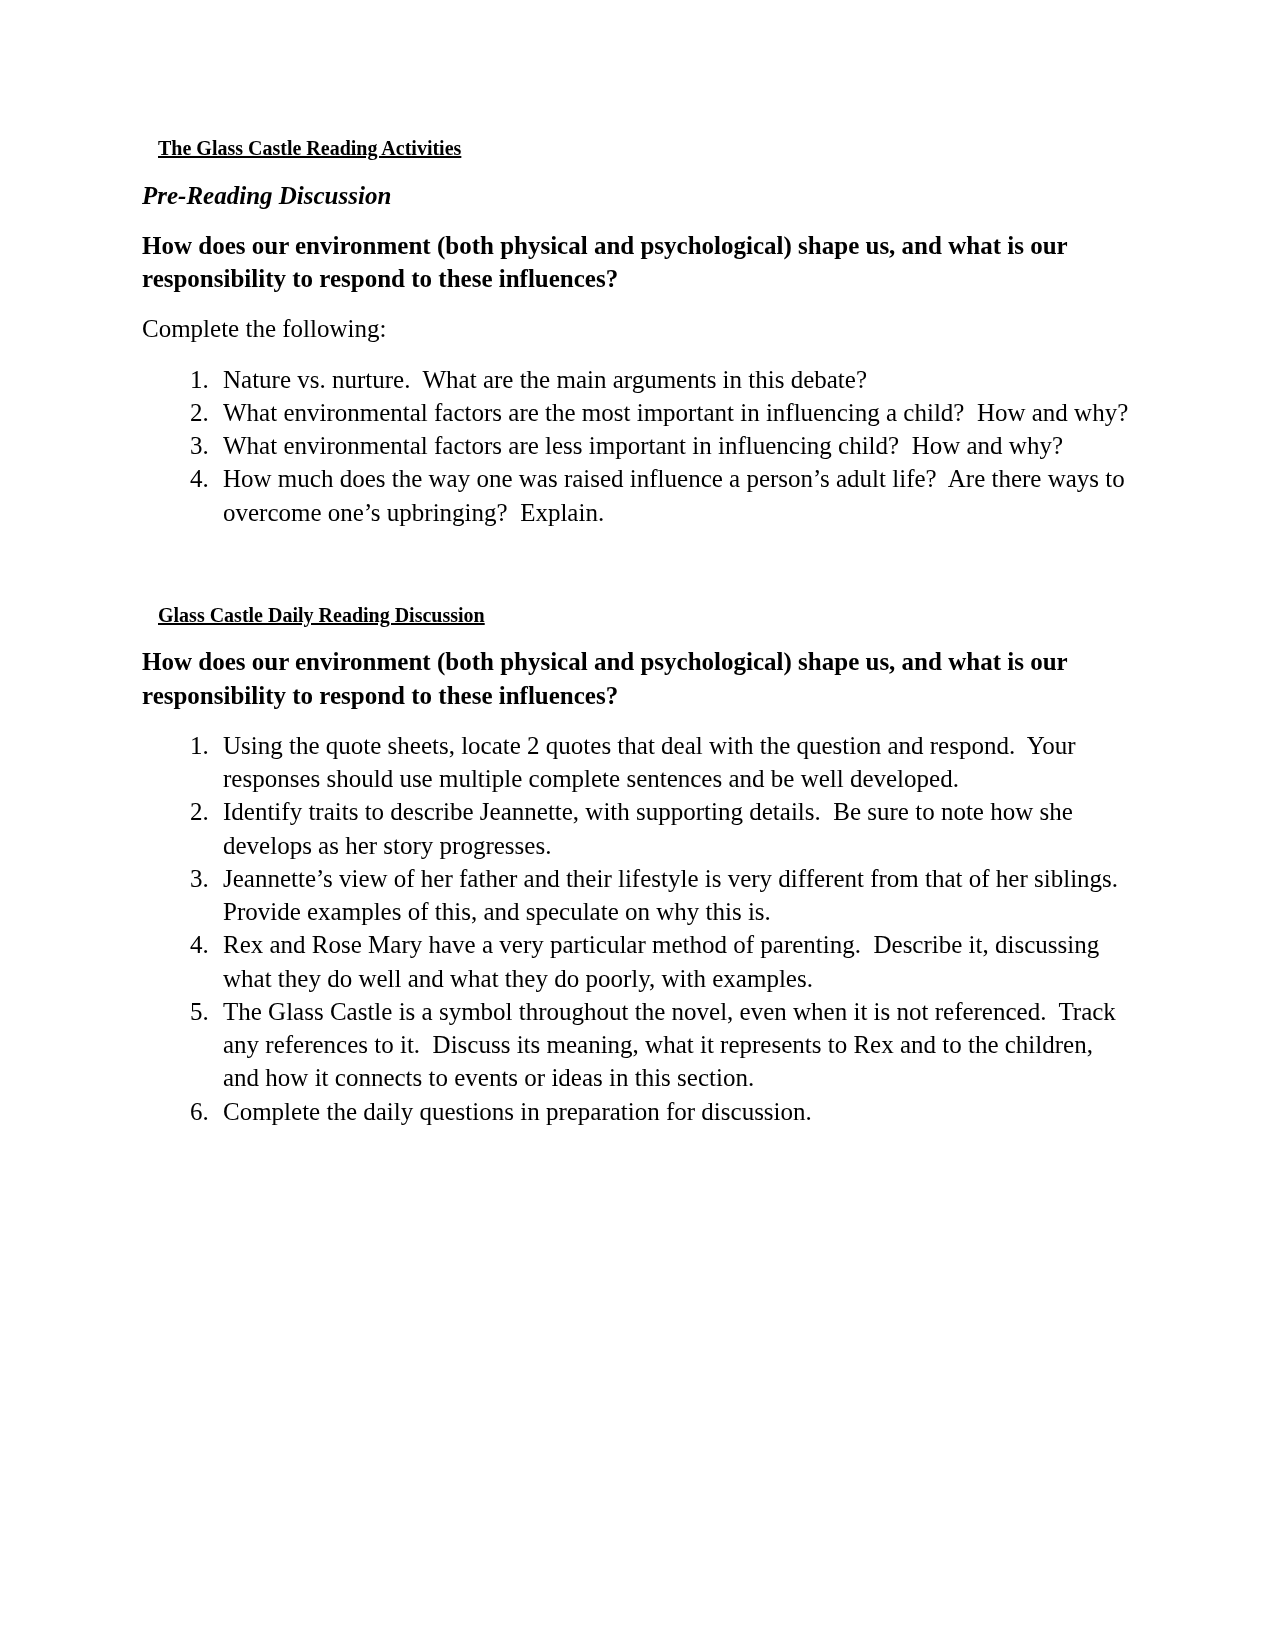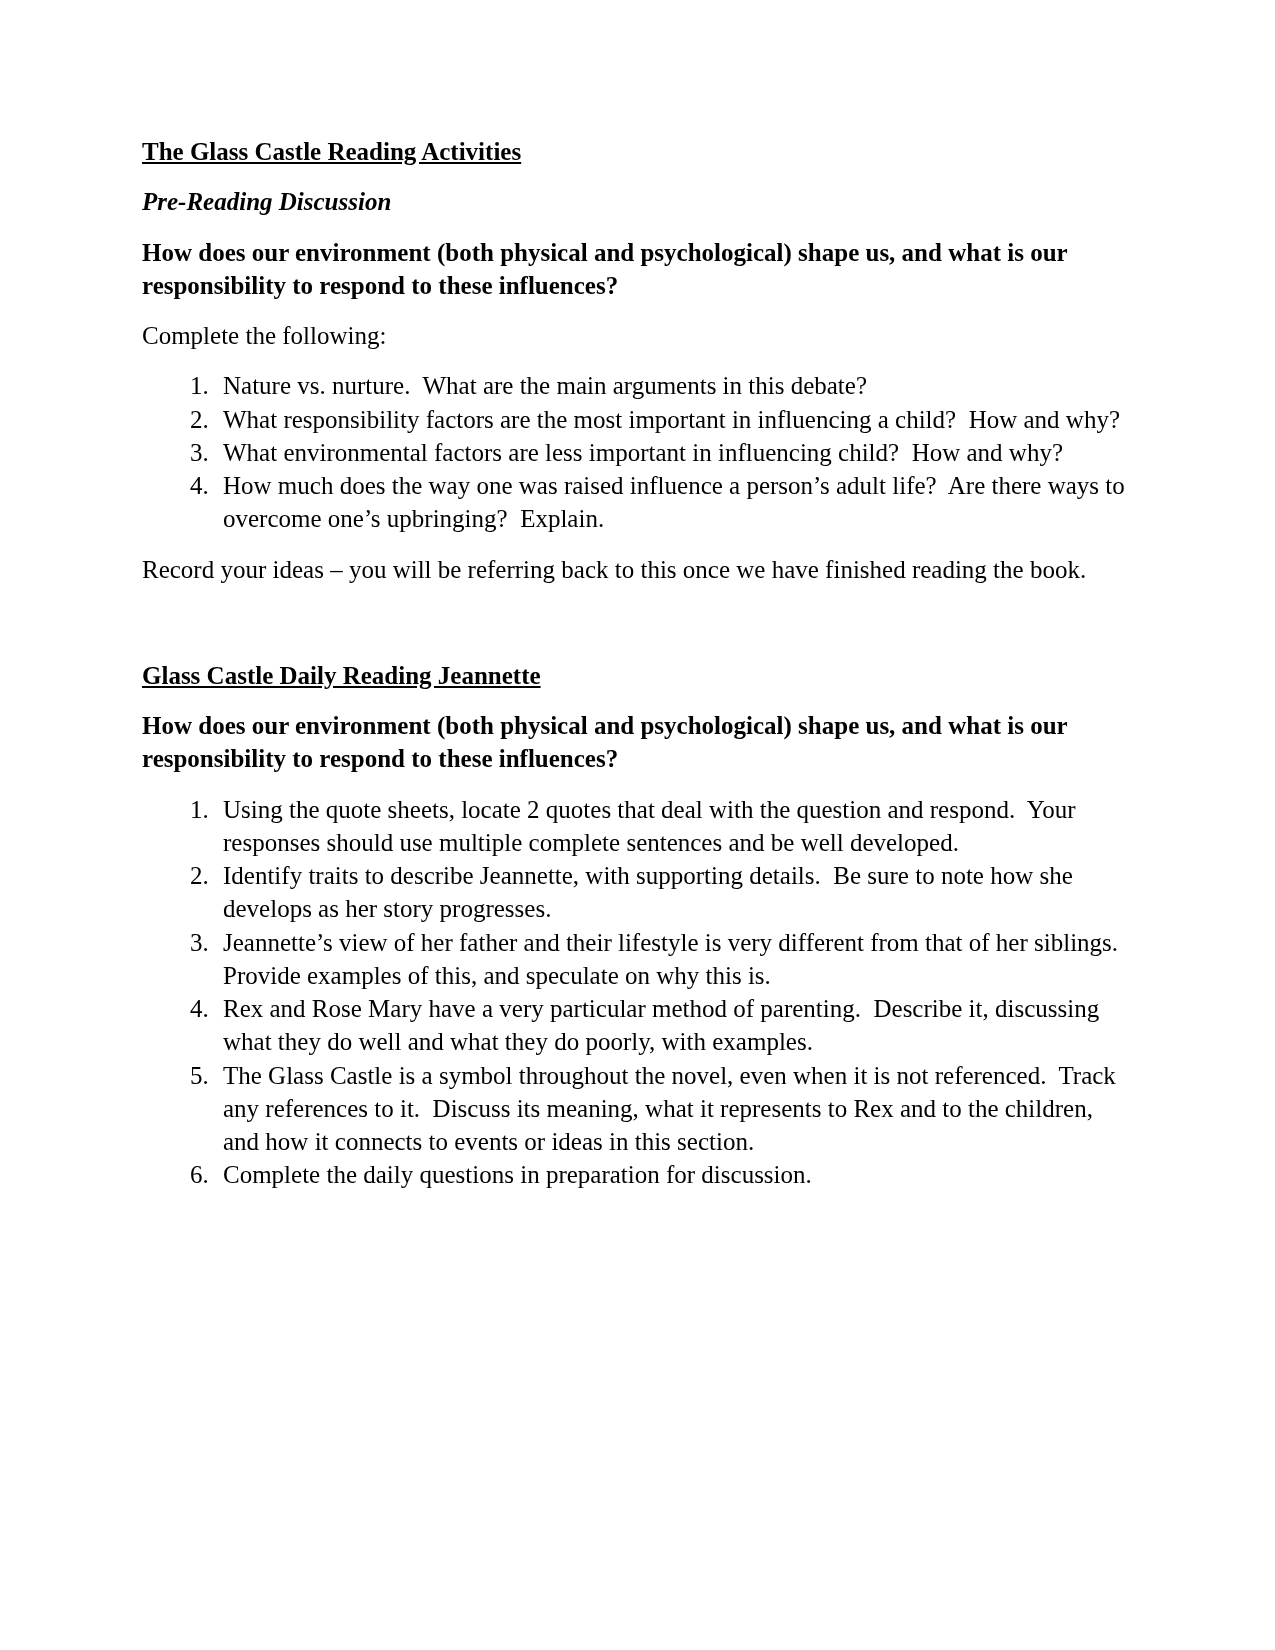--- a/index.html
+++ b/index.html
@@ -12,24 +12,24 @@
     min-height: 1650px;
     box-sizing: border-box;
     padding: 135px 142px 120px 142px;
     background: #ffffff;
     font-family: "Liberation Serif", serif;
     font-size: 25px;
     line-height: 1.33;
     color: #000000;
   }
   .doc-title {
-    font-size: 25px;
+    font-size: 20px;
     font-weight: bold;
     text-decoration: underline;
-    margin: 0 0 17px 0;
+    margin: 0 0 17px 16px;
     white-space: pre-wrap;
   }
   .doc-heading {
     font-size: 25px;
     font-weight: bold;
     margin: 0 0 17px 0;
     white-space: pre-wrap;
     font-style: italic;
   }
   p.doc-par {
@@ -63,30 +63,29 @@
 
   <h2 class="doc-heading">Pre-Reading Discussion</h2>
 
 
   <p class="doc-par-bold">How does our environment (both physical and psychological) shape us, and what is our responsibility to respond to these influences?</p>
 
   <p class="doc-par">Complete the following:</p>
 
   <ol class="doc-list">
     <li>Nature vs. nurture.  What are the main arguments in this debate?</li>
-    <li>What responsibility factors are the most important in influencing a child?  How and why?</li>
+    <li>What environmental factors are the most important in influencing a child?  How and why?</li>
     <li>What environmental factors are less important in influencing child?  How and why?</li>
     <li>How much does the way one was raised influence a person’s adult life?  Are there ways to overcome one’s upbringing?  Explain.</li>
   </ol>
 
-  <p class="doc-par">Record your ideas – you will be referring back to this once we have finished reading the book.</p>
 
   <div class="section-gap"></div>
 
-  <h2 class="doc-title">Glass Castle Daily Reading Jeannette</h2>
+  <h2 class="doc-title">Glass Castle Daily Reading Discussion</h2>
 
   <p class="doc-par-bold">How does our environment (both physical and psychological) shape us, and what is our responsibility to respond to these influences?</p>
 
   <ol class="doc-list">
     <li>Using the quote sheets, locate 2 quotes that deal with the question and respond.  Your responses should use multiple complete sentences and be well developed.</li>
     <li>Identify traits to describe Jeannette, with supporting details.  Be sure to note how she develops as her story progresses.</li>
     <li>Jeannette’s view of her father and their lifestyle is very different from that of her siblings.  Provide examples of this, and speculate on why this is.</li>
     <li>Rex and Rose Mary have a very particular method of parenting.  Describe it, discussing what they do well and what they do poorly, with examples.</li>
     <li>The Glass Castle is a symbol throughout the novel, even when it is not referenced.  Track any references to it.  Discuss its meaning, what it represents to Rex and to the children, and how it connects to events or ideas in this section.</li>
     <li>Complete the daily questions in preparation for discussion.</li>

